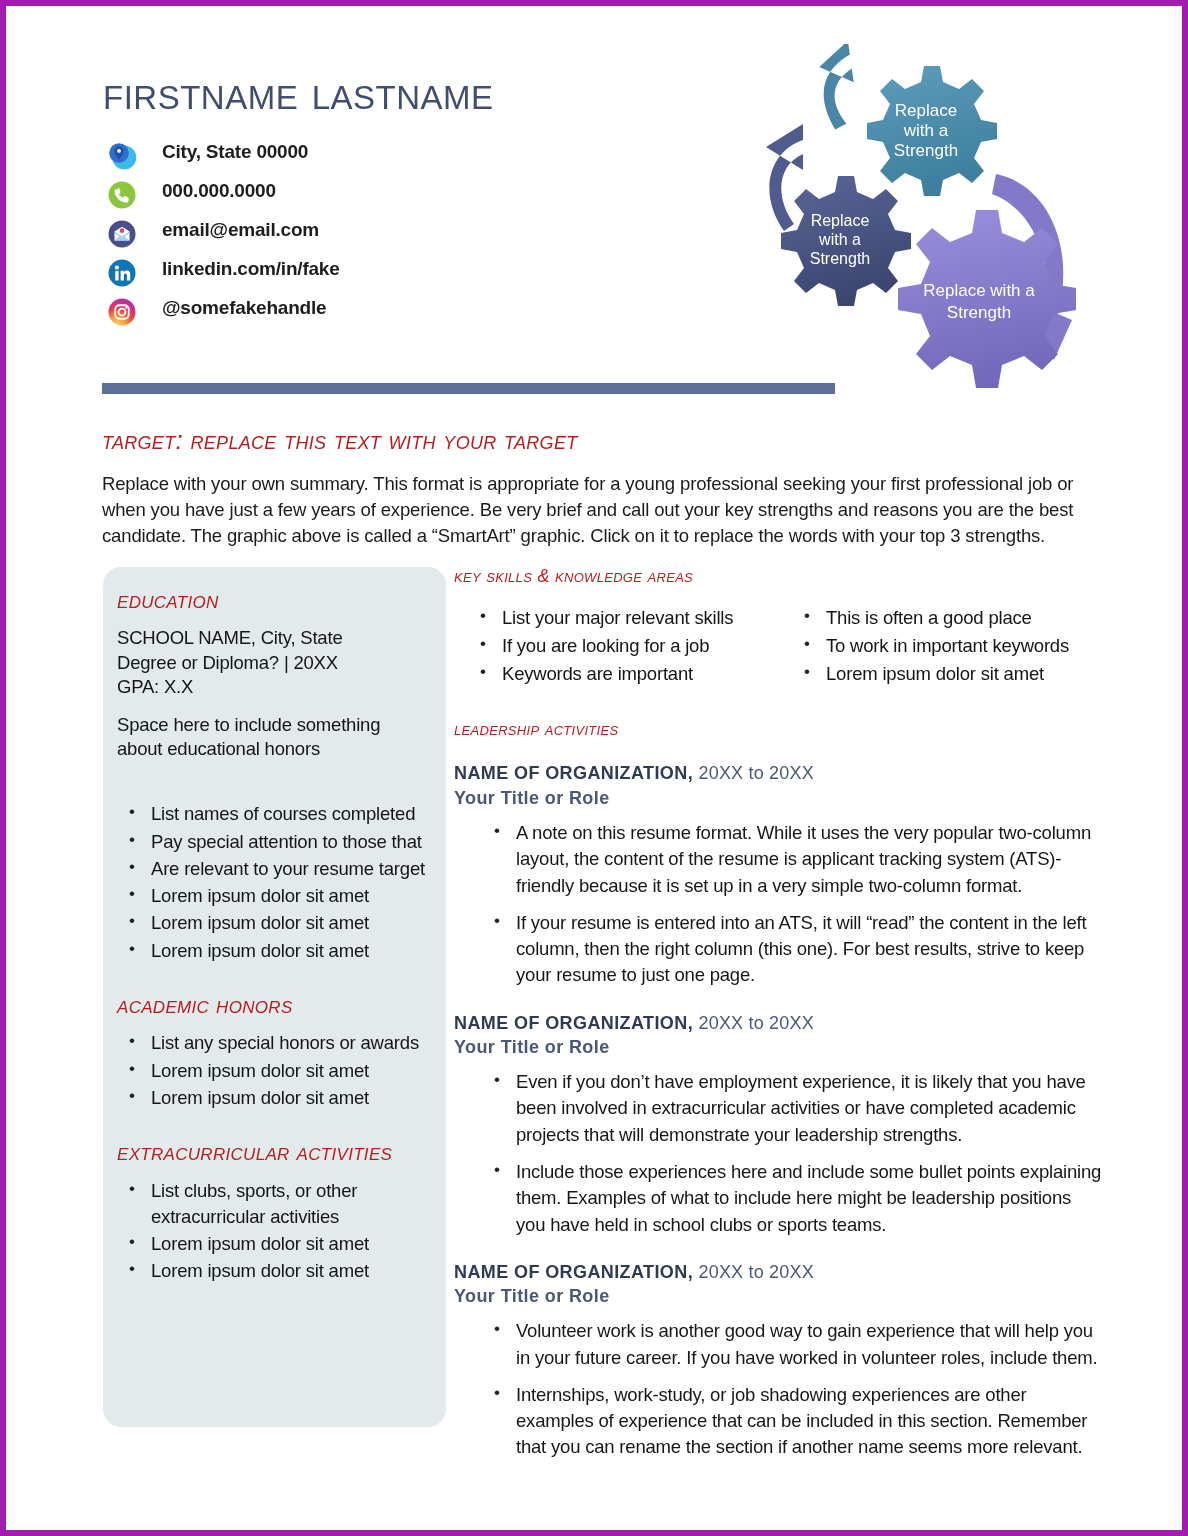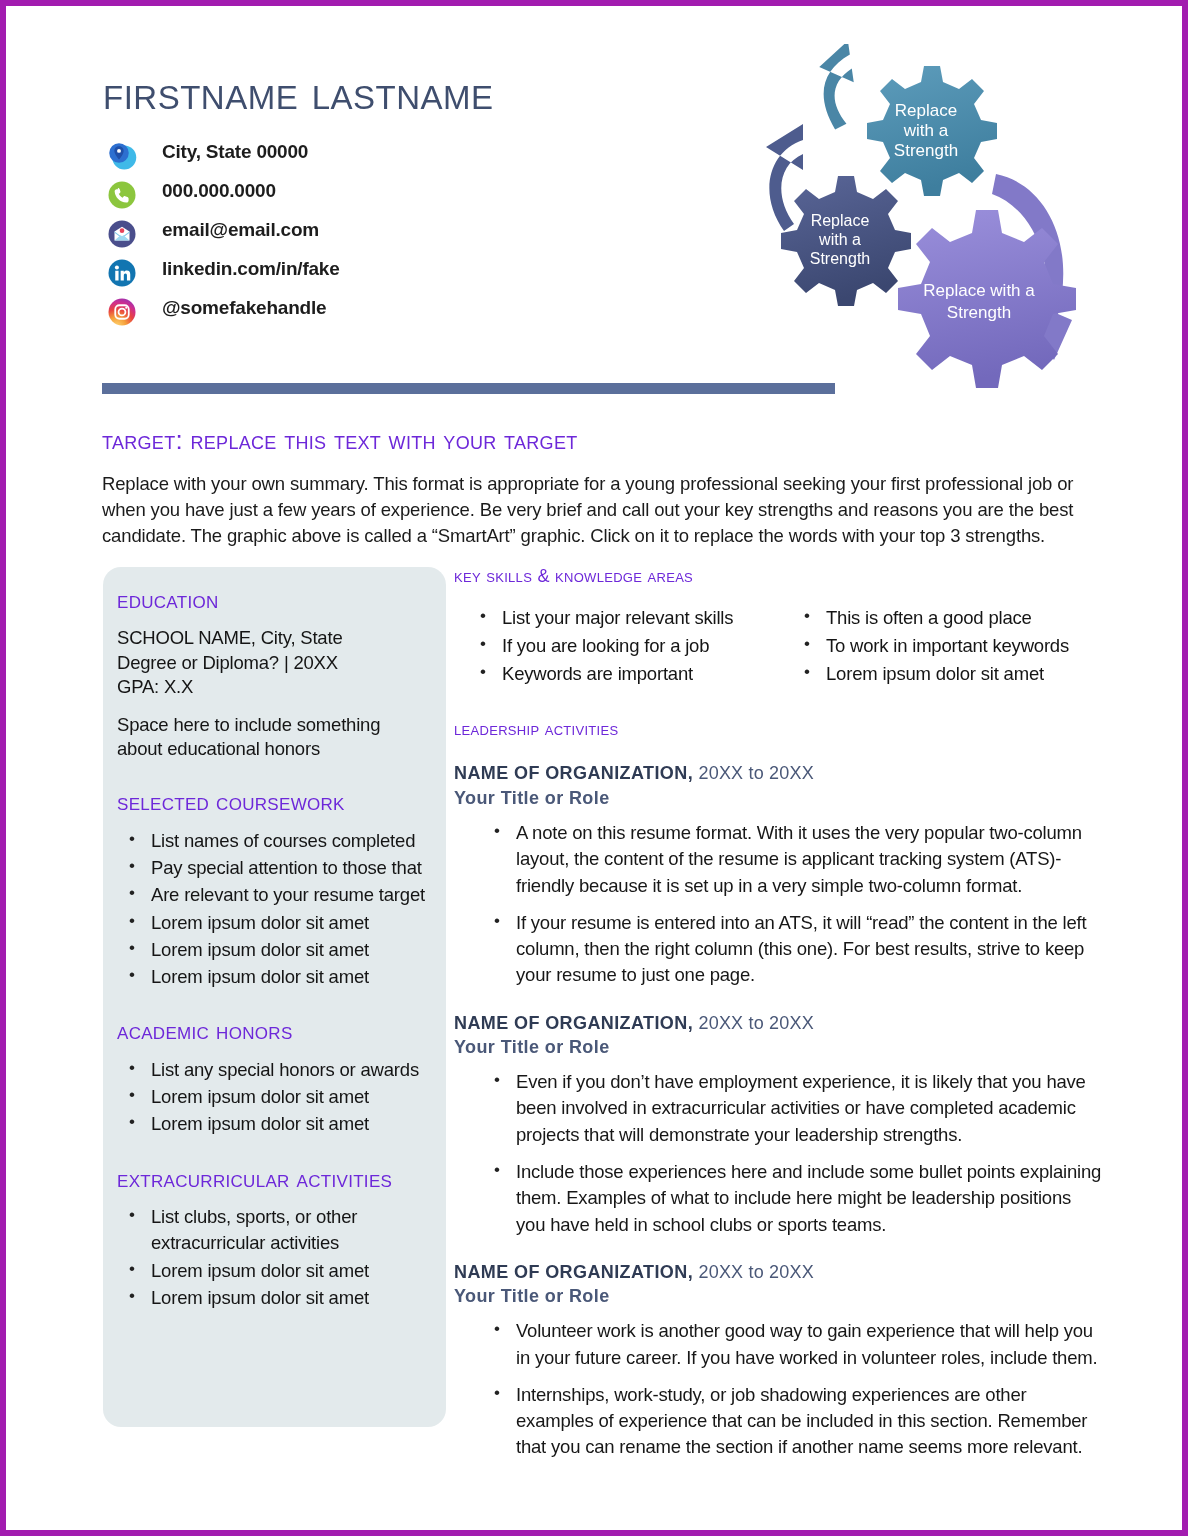--- a/index.html
+++ b/index.html
@@ -85,27 +85,28 @@
   }
 
   
   .target-block {
     position: absolute;
     left: 96px;
     top: 420px;
     width: 1000px;
   }
   .section-head {
-    color: #6d28d9;
+    color: #b91c1c;
     font-variant: small-caps;
     text-transform: lowercase;
     font-size: 26px;
     letter-spacing: 0.3px;
     font-weight: 400;
     line-height: 1.1;
+    font-style: italic;
   }
   .summary {
     margin-top: 16px;
     font-size: 18.5px;
     line-height: 1.42;
     color: #1b1b1b;
     letter-spacing: -0.15px;
   }
 
   
@@ -345,21 +346,20 @@
         <div>SCHOOL NAME, City, State</div>
         <div>Degree or Diploma? | 20XX</div>
         <div>GPA: X.X</div>
       </div>
       <div class="sb-text">Space here to include something about educational honors</div>
     </div>
 
     <div class="sb-head-spacer"></div>
 
     <div class="sb-block">
-      <div class="section-head">Selected Coursework</div>
       <ul class="bullets">
         <li>List names of courses completed</li>
         <li>Pay special attention to those that</li>
         <li>Are relevant to your resume target</li>
         <li>Lorem ipsum dolor sit amet</li>
         <li>Lorem ipsum dolor sit amet</li>
         <li>Lorem ipsum dolor sit amet</li>
       </ul>
     </div>
 
@@ -412,21 +412,21 @@
     <div>
       <div class="section-head leadership-head">Leadership Activities</div>
 
       <div class="job">
         <div class="job-org">
           <span>NAME OF ORGANIZATION,</span>
           <span class="dates">20XX to 20XX</span>
         </div>
         <div class="job-role">Your Title or Role</div>
         <ul class="job-bullets">
-          <li>A note on this resume format. With it uses the very popular two-column layout, the content of the resume is applicant tracking system (ATS)-friendly because it is set up in a very simple two-column format.</li>
+          <li>A note on this resume format. While it uses the very popular two-column layout, the content of the resume is applicant tracking system (ATS)-friendly because it is set up in a very simple two-column format.</li>
           <li>If your resume is entered into an ATS, it will “read” the content in the left column, then the right column (this one). For best results, strive to keep your resume to just one page.</li>
         </ul>
       </div>
 
       <div class="job">
         <div class="job-org">
           <span>NAME OF ORGANIZATION,</span>
           <span class="dates">20XX to 20XX</span>
         </div>
         <div class="job-role">Your Title or Role</div>

